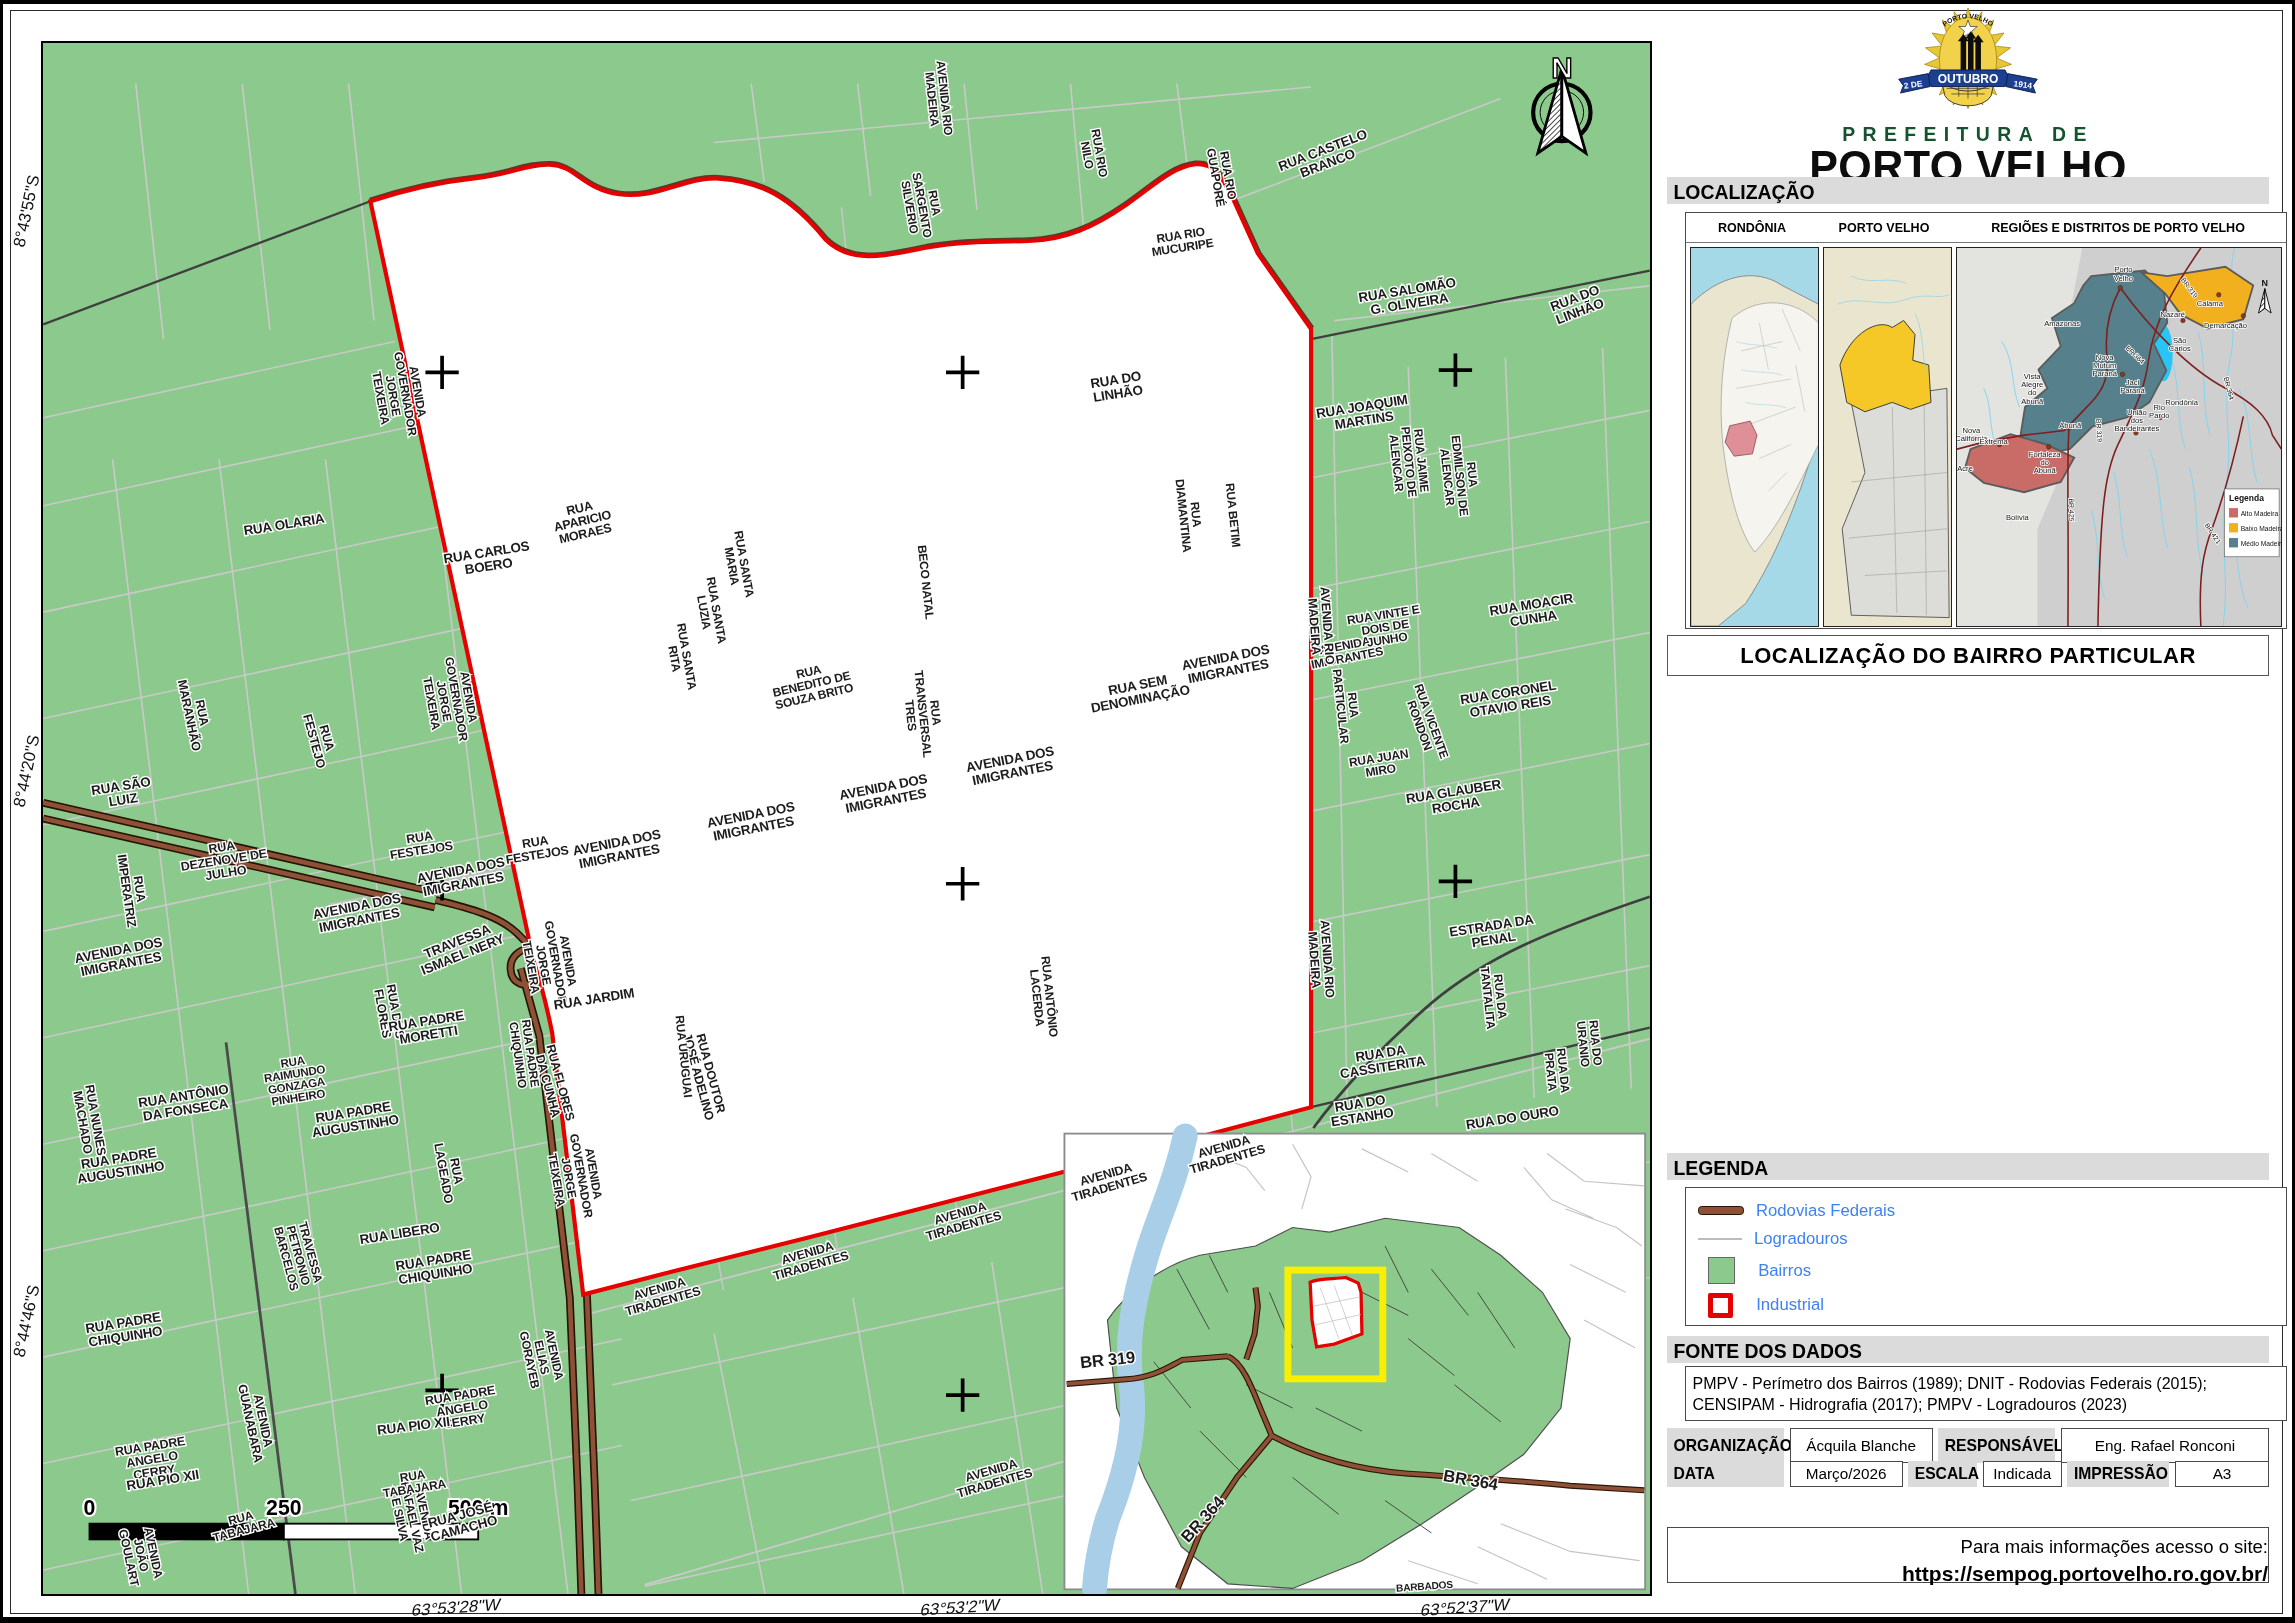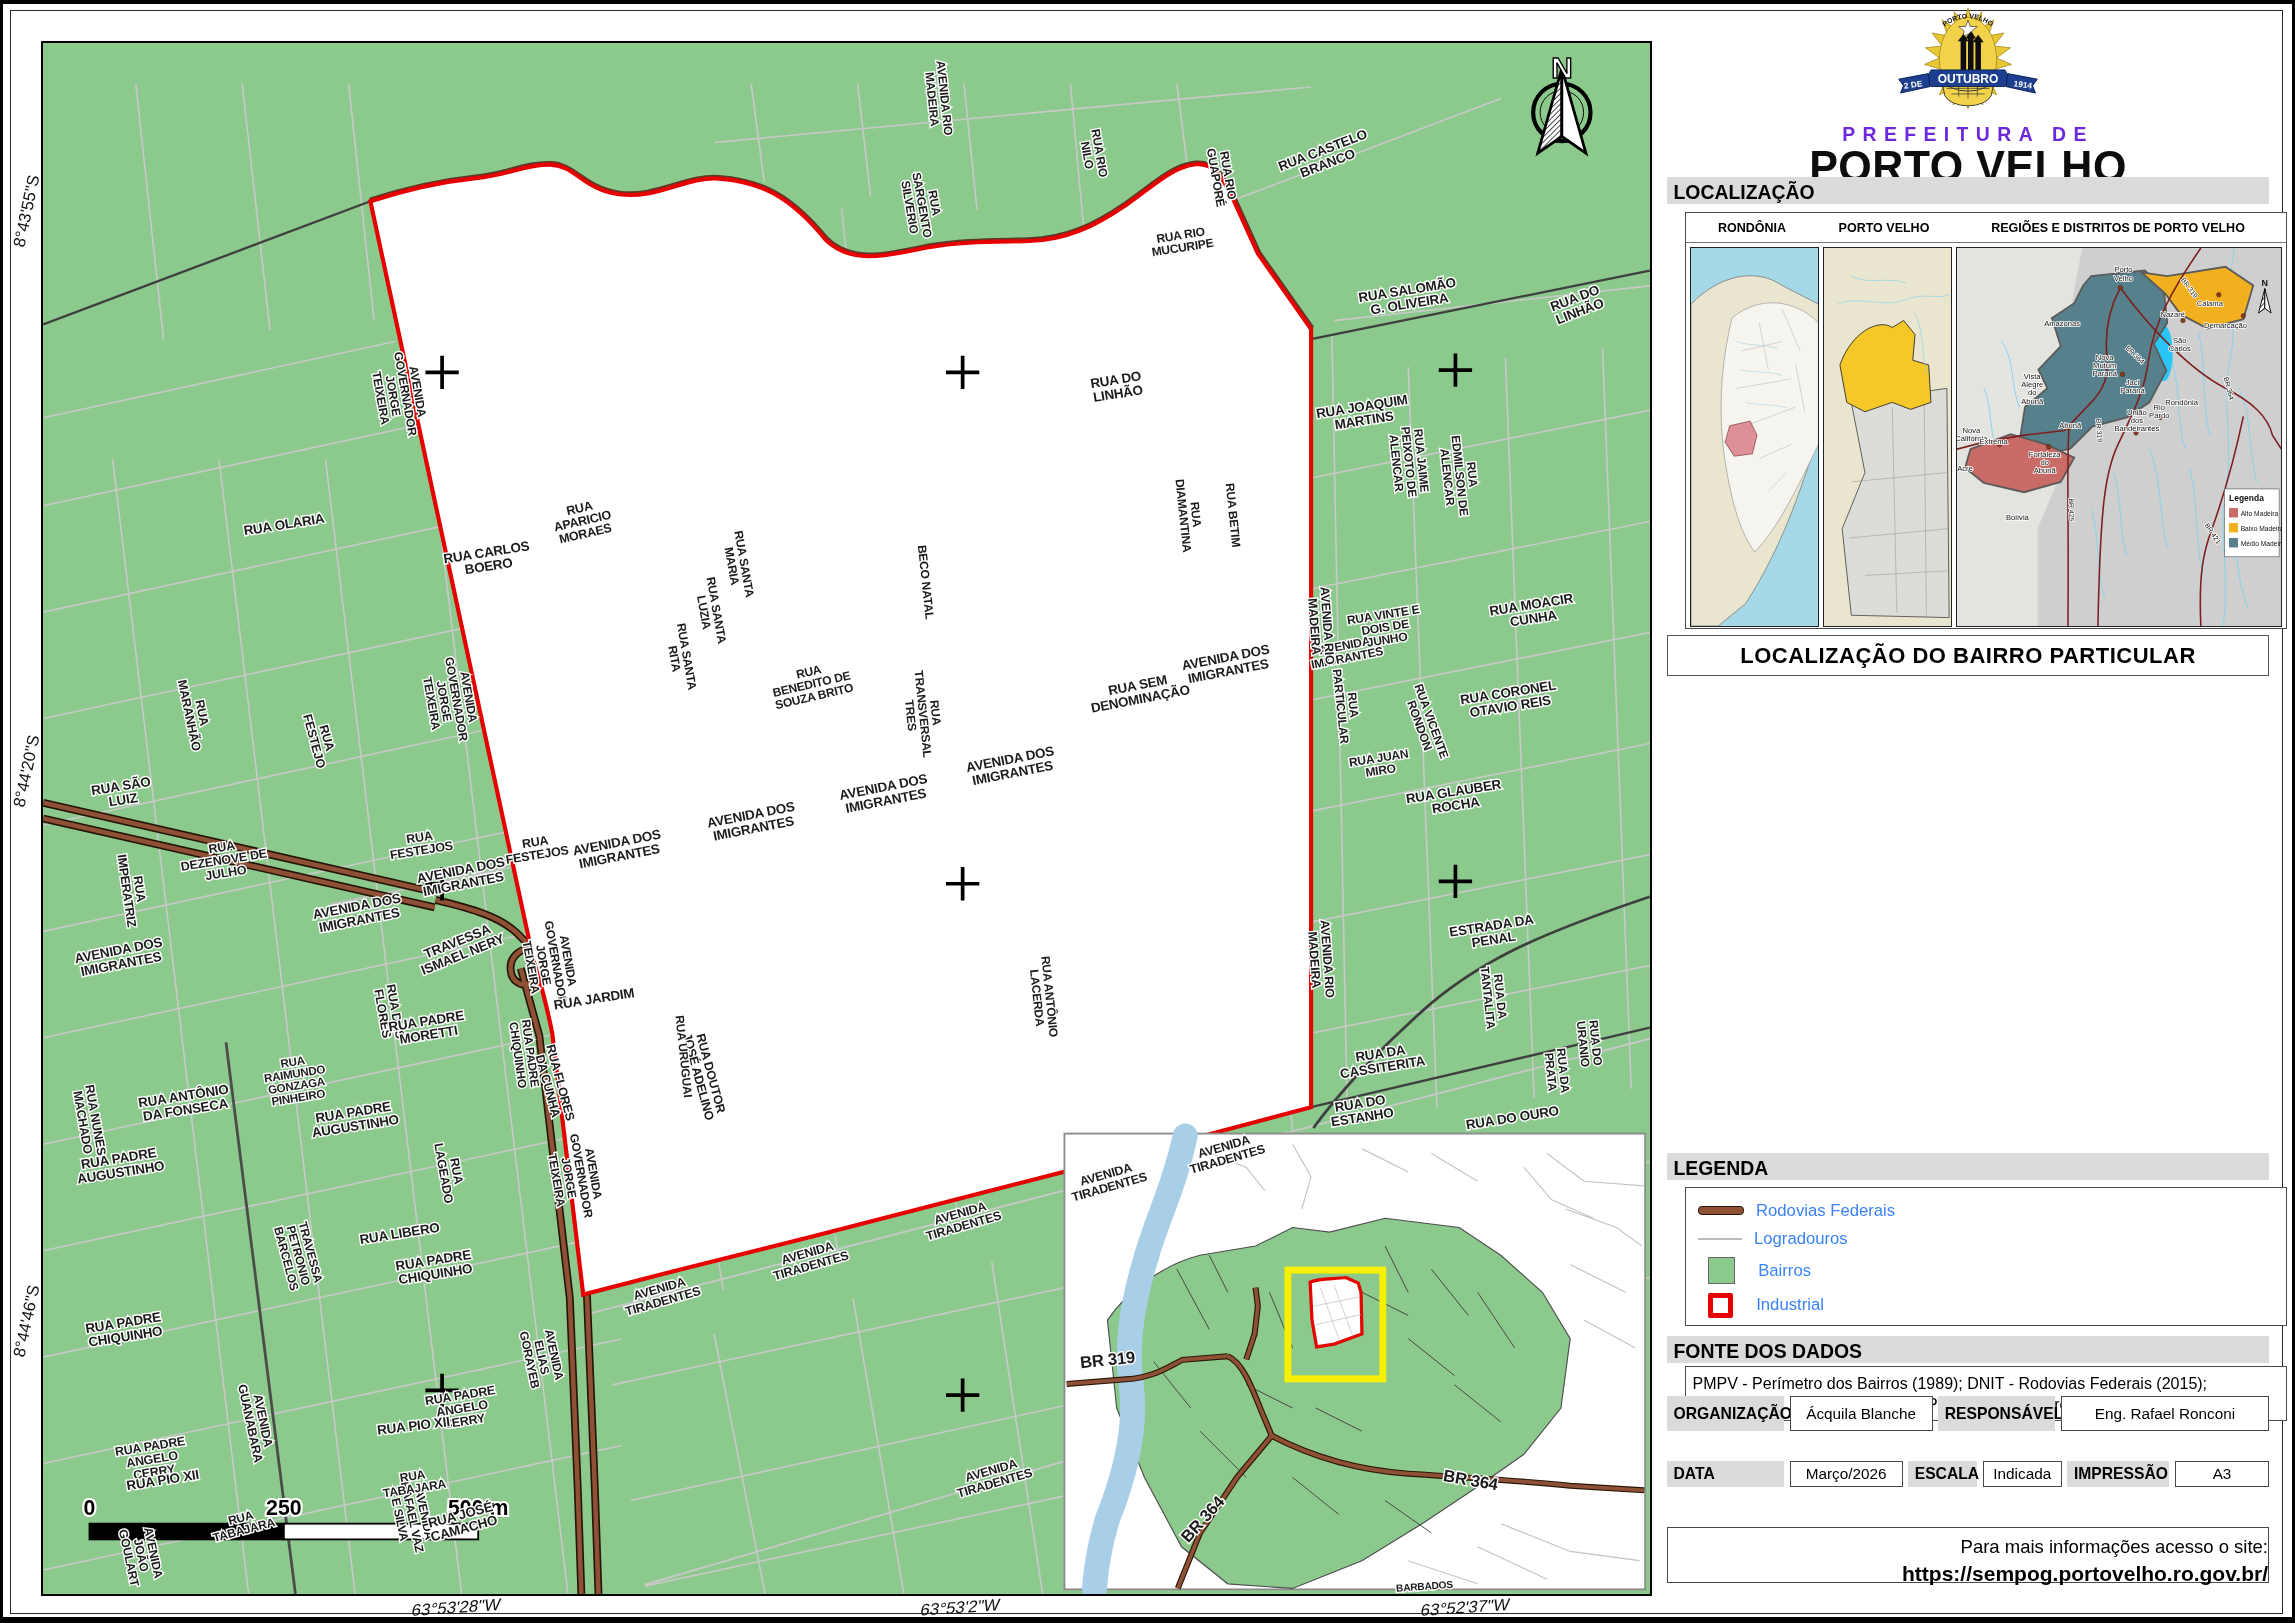--- a/index.html
+++ b/index.html
@@ -9,21 +9,21 @@
   #edge-left{left:0;top:0;width:2.8px;height:100%;}
   #edge-right{right:0;top:0;width:2.8px;height:100%;}
   .neatline{position:absolute;left:10.2px;top:10.2px;right:12px;bottom:9.3px;border:1.4px solid #2a2a2a;}
   .map-frame{position:absolute;left:41px;top:41px;width:1607px;height:1551px;border:2.8px solid #000;background:#8CC98C;}
   .lat-label{position:absolute;left:3.7px;width:39px;text-align:center;font-size:16.7px;color:#111;transform:rotate(-78deg);white-space:nowrap;}
   .lon-label{position:absolute;top:1598px;width:194px;text-align:center;font-size:16.7px;color:#111;transform:skewX(-14deg) rotate(-4deg);white-space:nowrap;}
   .panel{position:absolute;left:1667px;top:0;width:602px;height:1623px;}
   .bar{position:absolute;left:0;width:100%;background:#DBDBDB;font-weight:bold;font-size:19.4px;color:#000;padding:3.7px 6.5px;box-sizing:border-box;}
   .pbox{position:absolute;left:18px;width:100%;border:1.4px solid #4a4a4a;background:#fff;box-sizing:border-box;}
   .logo-block{position:absolute;left:0;top:4.6px;width:100%;text-align:center;}
-  .pref1{font-weight:bold;font-size:19.4px;letter-spacing:7.4px;color:#6d28d9;margin-top:0.9px;}
+  .pref1{font-weight:bold;font-size:19.4px;letter-spacing:7.4px;color:#14532d;margin-top:0.9px;}
   .pref2{font-weight:bold;font-size:43px;letter-spacing:0.5px;color:#0d0d0d;transform:scaleY(1.05);line-height:.95;}
   .loc-titles{display:flex;height:29px;border-bottom:0.9px solid #777;}
   .loc-titles div{font-weight:bold;font-size:12.5px;display:flex;align-items:center;justify-content:center;text-align:center;}
   .maps-row{display:flex;gap:3.7px;padding:3.7px;height:calc(100% - 37px);}
   .mini{border:0.9px solid #222;height:100%;}
   .title-box{position:absolute;left:0;width:100%;border:1.9px solid #555;background:#fff;text-align:center;font-weight:bold;font-size:22px;padding:6.5px 0;box-sizing:border-box;letter-spacing:0.5px;}
   .legend-item{display:flex;align-items:center;gap:12px;margin:8.3px 0 8.3px 12px;font-size:16.7px;color:#3b82f6;}
   .sw-line{width:44px;height:7px;background:#8F5136;border:1.9px solid #241307;border-radius:3.7px;}
   .sw-thin{width:44px;height:1.9px;background:#BDBDBD;}
   .sw-green{width:25px;height:25px;background:#8CC98C;border:0.9px solid #666;margin-left:10.2px;margin-right:11px;}
@@ -445,21 +445,21 @@
         <span class="sw-red"></span>
         <span>Industrial</span>
       </div>
   </div>
 
   <div class="bar" style="top:1336px;height:27px">FONTE DOS DADOS</div>
   <div class="pbox" style="top:1366px;height:55px">
     <div class="fonte-text">PMPV - Perímetro dos Bairros (1989); DNIT - Rodovias Federais (2015); CENSIPAM - Hidrografia (2017); PMPV - Logradouros (2023)</div>
   </div>
 
-  <div class="inforow" style="top:1396px;height:35px">
+  <div class="inforow" style="top:1428px;height:35px">
     <div class="ilabel" style="width:117px">ORGANIZAÇÃO</div>
     <div class="ivalue" style="width:143px">Ácquila Blanche</div>
     <div class="ilabel" style="width:117px">RESPONSÁVEL</div>
     <div class="ivalue" style="flex:1">Eng. Rafael Ronconi</div>
   </div>
   <div class="inforow" style="top:1461px;height:26px">
     <div class="ilabel" style="width:117px">DATA</div>
     <div class="ivalue" style="width:113px">Março/2026</div>
     <div class="ilabel" style="width:69px">ESCALA</div>
     <div class="ivalue" style="width:79px">Indicada</div>

